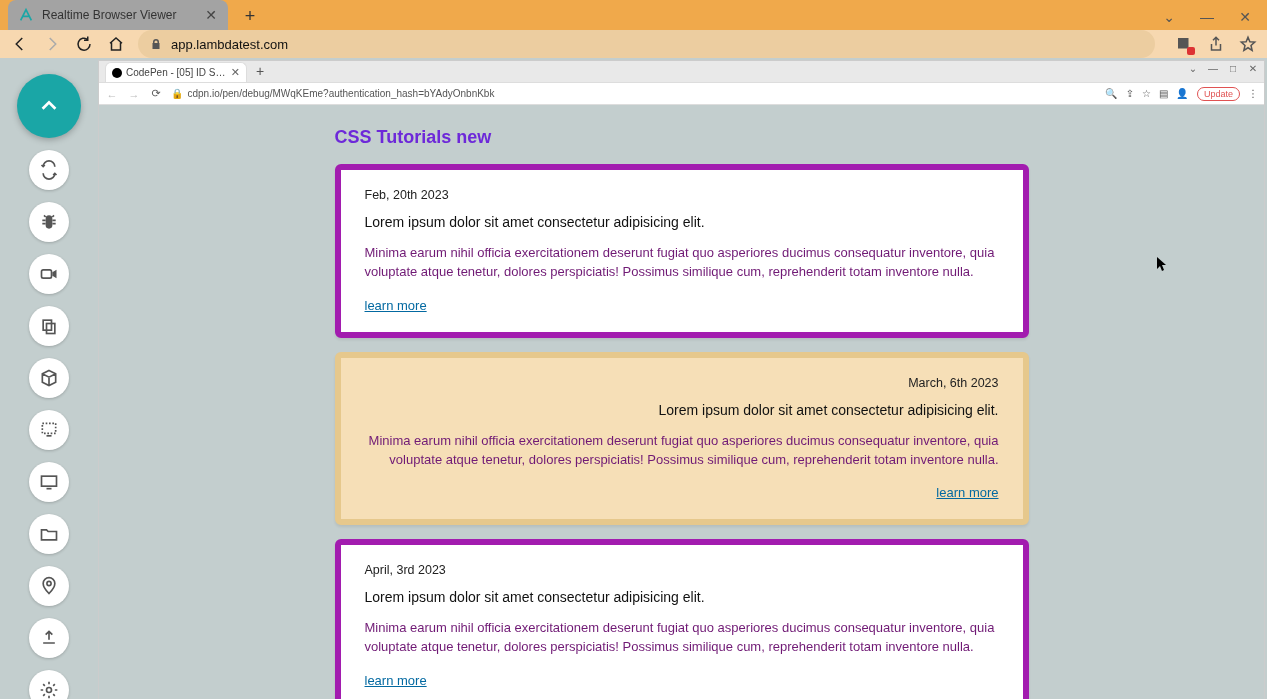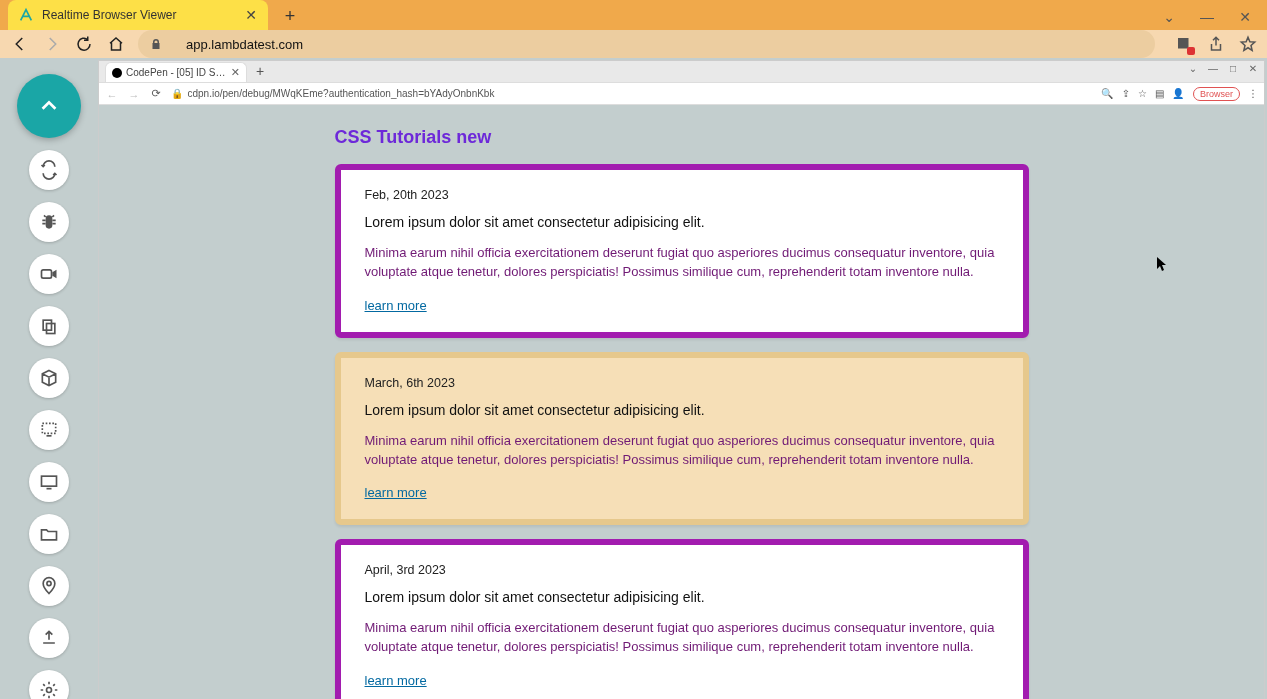--- a/index.html
+++ b/index.html
@@ -2,33 +2,33 @@
 <html><head>
 <meta charset="utf-8">
 <style>
   * { box-sizing: border-box; margin: 0; padding: 0; }
   html, body { width: 1267px; height: 699px; font-family: "Segoe UI", Arial, sans-serif; overflow: hidden; }
 
   .outer-browser { width: 1267px; height: 699px; display: flex; flex-direction: column; background: #f0a94b; }
 
   
   .outer-tabstrip { height: 34px; display: flex; align-items: flex-end; padding-left: 8px; gap: 4px; position: relative; }
-  .outer-tab { background: #fde047; border-radius: 8px 8px 0 0; height: 30px; width: 260px; display: flex; align-items: center; padding: 0 10px; gap: 8px; font-size: 12px; color: #333; }
+  .outer-tab { background: #a3a3a3; border-radius: 8px 8px 0 0; height: 30px; width: 220px; display: flex; align-items: center; padding: 0 10px; gap: 8px; font-size: 12px; color: #333; }
   .outer-tab .favicon-svg { width: 16px; height: 16px; }
   .outer-tab .title { flex: 1; white-space: nowrap; overflow: hidden; text-overflow: ellipsis; }
   .outer-tab .close { width: 14px; height: 14px; display:flex; align-items:center; justify-content:center; font-size: 14px; color:#444; }
   .outer-newtab { width: 28px; height: 28px; display:flex; align-items:center; justify-content:center; font-size:18px; color:#333; margin-left:4px; }
   .outer-window-controls { position:absolute; right:4px; top:4px; display:flex; gap:2px; }
   .owc { width:36px; height:26px; display:flex; align-items:center; justify-content:center; color:#555; font-size:14px; }
 
   
   .outer-addr-row { background: #f7d8b0; height: 36px; display:flex; align-items:center; padding: 0 10px; gap:12px; }
   .nav-icon { width:20px; height:20px; display:flex; align-items:center; justify-content:center; color:#222; }
   .nav-icon.disabled { color:#aaa; }
-  .outer-addr-bar { flex:1; background:#eccda0; border-radius:18px; height:28px; display:flex; align-items:center; padding:0 12px; gap:24px; font-size:13px; color:#333; }
+  .outer-addr-bar { flex:1; background:#eccda0; border-radius:18px; height:28px; display:flex; align-items:center; padding:0 12px; gap:9px; font-size:13px; color:#333; }
   .outer-addr-icons-right { display:flex; gap:14px; margin-left:8px; }
 
   
   .outer-content { flex:1; background:#c3cece; display:flex; position:relative; }
 
   
   .lt-sidebar { width:98px; display:flex; flex-direction:column; align-items:center; padding-top:16px; gap:12px; }
   .lt-fab { width:64px; height:64px; border-radius:50%; background:#1aa6a6; display:flex; align-items:center; justify-content:center; color:#fff; box-shadow:0 2px 6px rgba(0,0,0,0.25); }
   .lt-btn { width:40px; height:40px; border-radius:50%; background:#fff; display:flex; align-items:center; justify-content:center; color:#555; box-shadow:0 1px 3px rgba(0,0,0,0.2); }
 
@@ -51,21 +51,21 @@
   .inner-nav.disabled { color:#bbb; }
   .inner-addr-bar { flex:1; display:flex; align-items:center; gap:4px; }
   .inner-addr-icons-right { display:flex; align-items:center; gap:8px; }
   .inner-update-btn { border:1px solid #e05252; color:#e05252; border-radius:10px; padding:1px 6px; font-size:9px; }
 
   
   .inner-page { flex:1; background:#c3cece; overflow:auto; position:relative; }
   .page-inner { max-width:694px; margin:22px auto 0 auto; }
   .page-title { font-size:18px; font-weight:700; color:#6d28d9; margin-bottom:16px; }
   .card { background:#fff; border:6px solid #a21caf; border-radius:6px; padding:18px 24px; margin-bottom:14px; box-shadow:0 2px 3px rgba(0,0,0,0.08); }
-  .card.highlight { background:#f6dfb7; border-color:#e6c88c; }
+  .card.highlight { background:#f6dfb7; border-color:#e6c88c;text-align:right; }
   .card .date { font-size:12.5px; color:#222; margin-bottom:12px; }
   .card .heading { font-size:14px; font-weight:400; color:#111; margin-bottom:14px; }
   .card .body { font-size:13px; color:#701a75; line-height:1.45; margin-bottom:14px; }
   .card .learn { font-size:13px; color:#0369a1; text-decoration:underline; }
 
   .cursor-pointer { position:absolute; width:12px; height:12px; }
 
   svg { display:block; }
 </style>
 </head>
@@ -242,21 +242,21 @@
         <div class="inner-addr-bar">
           <span>🔒</span>
           <span>cdpn.io/pen/debug/MWqKEme?authentication_hash=bYAdyOnbnKbk</span>
         </div>
         <div class="inner-addr-icons-right">
           <span>🔍</span>
           <span>⇪</span>
           <span>☆</span>
           <span>▤</span>
           <span>👤</span>
-          <span class="inner-update-btn">Browser</span>
+          <span class="inner-update-btn">Update</span>
           <span>⋮</span>
         </div>
       </div>
 
       <div class="inner-page">
         <div class="page-inner">
           <div class="page-title">CSS Tutorials new</div>
           <div id="cards-mount">
               <div class="card"><div class="date">Feb, 20th 2023</div><div class="heading">Lorem ipsum dolor sit amet consectetur adipisicing elit.</div><div class="body">Minima earum nihil officia exercitationem deserunt fugiat quo asperiores ducimus consequatur inventore, quia voluptate atque tenetur, dolores perspiciatis! Possimus similique cum, reprehenderit totam inventore nulla.</div><a class="learn">learn more</a></div>
               <div class="card highlight"><div class="date">March, 6th 2023</div><div class="heading">Lorem ipsum dolor sit amet consectetur adipisicing elit.</div><div class="body">Minima earum nihil officia exercitationem deserunt fugiat quo asperiores ducimus consequatur inventore, quia voluptate atque tenetur, dolores perspiciatis! Possimus similique cum, reprehenderit totam inventore nulla.</div><a class="learn">learn more</a></div>

